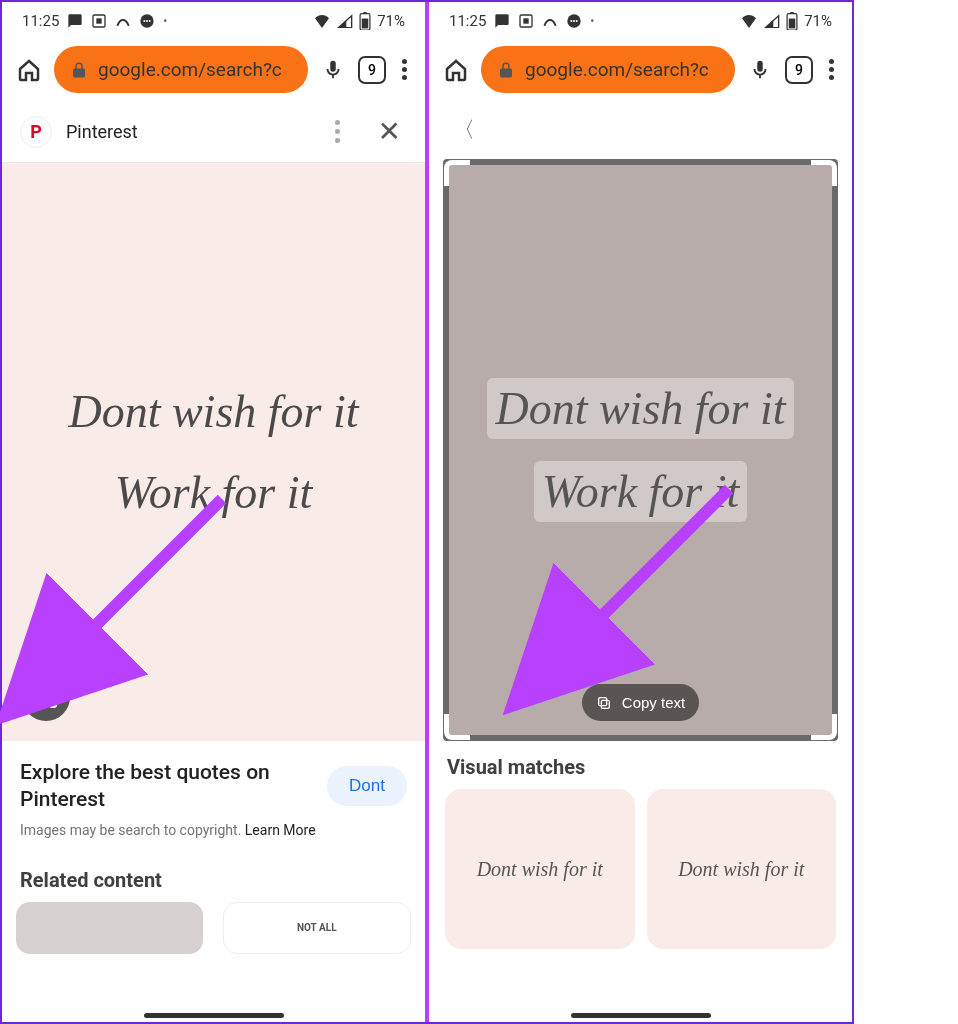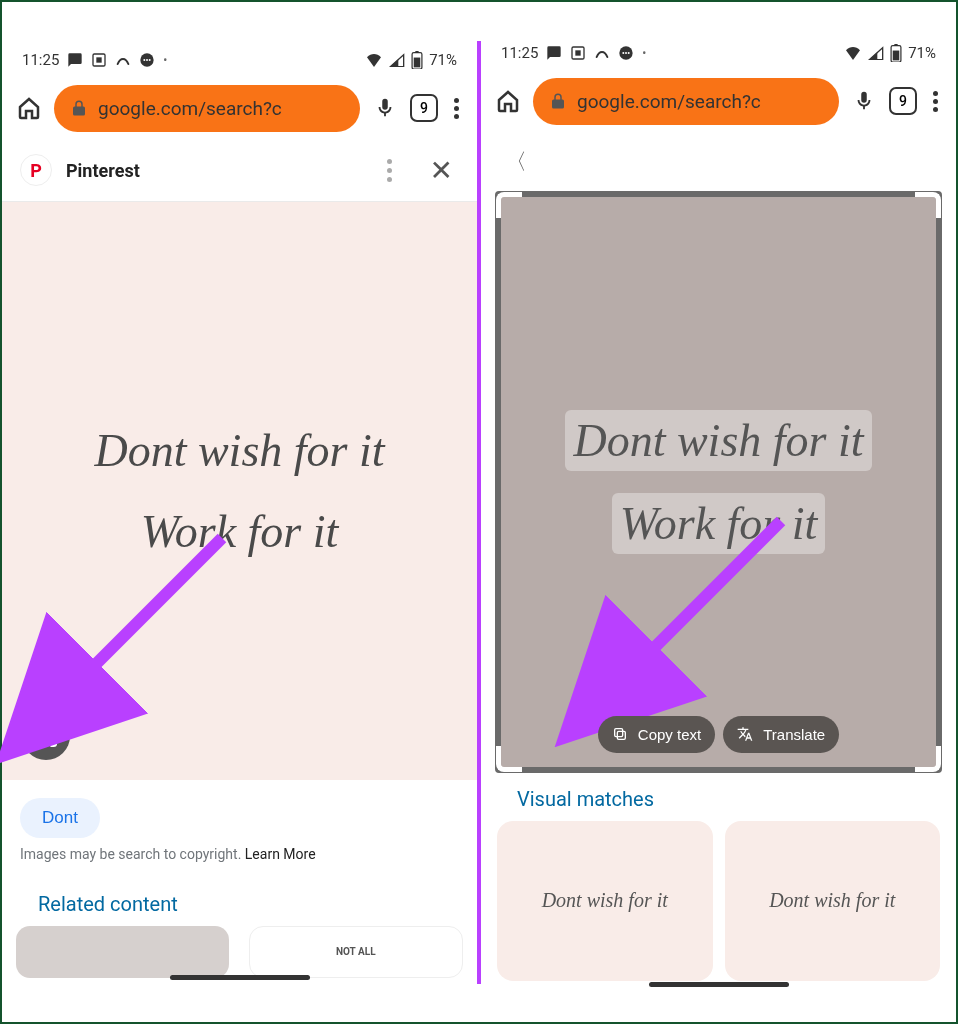--- a/index.html
+++ b/index.html
@@ -1,37 +1,37 @@
 <!DOCTYPE html>
 <html><head>
 <meta charset="utf-8">
 <style>
 * { margin: 0; padding: 0; box-sizing: border-box; }
 body { font-family: -apple-system, Roboto, Arial, sans-serif; background: #fff; }
-.container { display: flex; width: 958px; height: 1024px; border: 2px solid #14532d; align-items: center; }
+.container { display: flex; width: 854px; height: 1024px; border: 2px solid #6d28d9; }
 .panel { flex: 1; display: flex; flex-direction: column; background: #fff; position: relative; }
 .panel.left { border-right: 4px solid #b940ff; }
 
 .status-bar { display: flex; align-items: center; justify-content: space-between; padding: 10px 20px 8px; font-size: 15px; color: #333; }
 .status-left { display: flex; align-items: center; gap: 8px; }
 .status-right { display: flex; align-items: center; gap: 6px; }
 .status-icon { display: inline-flex; align-items: center; justify-content: center; }
 .a2-dot { font-size: 12px; color: #666; }
 
 .omnibar { display: flex; align-items: center; gap: 12px; padding: 8px 14px; }
 .home-icon { width: 26px; height: 26px; display: flex; align-items: center; justify-content: center; }
 .url-pill { flex: 1; background: #f97316; border-radius: 24px; padding: 12px 16px; display: flex; align-items: center; gap: 10px; font-size: 19px; color: #333; overflow: hidden; white-space: nowrap; }
 .mic-icon { width: 26px; height: 26px; display: flex; align-items: center; justify-content: center; }
 .tab-count { border: 2.5px solid #333; border-radius: 7px; width: 28px; height: 28px; display: flex; align-items: center; justify-content: center; font-size: 14px; font-weight: 500; }
 .menu-dots { display: flex; flex-direction: column; gap: 3px; padding: 4px; }
 .menu-dots .d { width: 5px; height: 5px; background: #333; border-radius: 50%; }
 
 .content-header { display: flex; align-items: center; padding: 14px 18px; gap: 14px; border-bottom: 1px solid #eaeaea; }
 .pint-circle { width: 32px; height: 32px; border-radius: 50%; background: #fff; border: 1px solid #eee; display: flex; align-items: center; justify-content: center; color: #e60023; font-weight: bold; font-size: 18px; }
-.src-name { font-size: 18px; color: #222; font-weight: 700; flex: 1; }
+.src-name { font-size: 18px; color: #222; font-weight: 400; flex: 1; }
 .light-dots { display: flex; flex-direction: column; gap: 4px; margin-right: 18px; }
 .light-dots .d { width: 5px; height: 5px; background: #aaa; border-radius: 50%; }
 .close-x { font-size: 28px; color: #555; cursor: pointer; padding: 0 6px; }
 
 .back-hdr { display: flex; align-items: center; padding: 14px 18px; }
 .back-chev { font-size: 22px; color: #666; cursor: pointer; padding: 0 6px; }
 
 .image-area { background: #f9ece8; position: relative; margin: 0; height: 578px; display: flex; flex-direction: column; align-items: center; justify-content: center; }
 .quote-line { font-family: 'Brush Script MT', cursive; font-size: 46px; color: #4a4a4a; font-style: italic; font-weight: 400; }
 .ql1 { margin-bottom: 28px; }
@@ -39,21 +39,21 @@
 .lens-circle { position: absolute; bottom: 20px; left: 20px; width: 48px; height: 48px; border-radius: 50%; background: #555; display: flex; align-items: center; justify-content: center; color: #fff; }
 
 .annot-arrow { position: absolute; pointer-events: none; }
 .annot-arrow svg { overflow: visible; }
 
 .info-row { display: flex; align-items: center; padding: 18px 18px 8px; gap: 12px; }
 .info-title { flex: 1; font-size: 21px; font-weight: 500; color: #222; line-height: 1.3; }
 .visit-btn { background: #eaf2fe; color: #1a73e8; border: none; padding: 10px 22px; border-radius: 22px; font-size: 17px; font-weight: 500; }
 .copyright { padding: 0 18px 16px; color: #70757a; font-size: 14px; }
 .copyright b { color: #222; font-weight: 400; }
-.section-title { padding: 14px 36px 10px; font-size: 20px; font-weight: 400; color: #0369a1; }
+.section-title { padding: 14px 18px 10px; font-size: 20px; font-weight: 700; color: #404040; }
 .thumbs { display: flex; gap: 20px; padding: 0 14px 6px; }
 .thumb { flex: 1; height: 52px; background: #d6d0ce; border-radius: 14px; display: flex; align-items: center; justify-content: center; font-size: 10px; color: #555; padding: 4px; text-align: center; }
 .thumb.white { background: #fff; border: 1px solid #eee; font-weight: bold; }
 
 .nav-bar { position: absolute; bottom: 4px; left: 50%; transform: translateX(-50%); width: 140px; height: 5px; background: #333; border-radius: 3px; }
 .lens-image-area { background: #b7aca9; position: relative; margin: 0 14px; height: 582px; border: 6px solid #6a6a6a; border-radius: 4px; display: flex; flex-direction: column; align-items: center; justify-content: center; }
 .corner { position: absolute; width: 26px; height: 26px; }
 .corner.tl { top: -5px; left: -5px; border-top: 5px solid #fff; border-left: 5px solid #fff; border-top-left-radius: 8px; }
 .corner.tr { top: -5px; right: -5px; border-top: 5px solid #fff; border-right: 5px solid #fff; border-top-right-radius: 8px; }
 .corner.bl { bottom: -5px; left: -5px; border-bottom: 5px solid #fff; border-left: 5px solid #fff; border-bottom-left-radius: 8px; }
@@ -178,20 +178,21 @@
               <marker id="ah1" markerWidth="12" markerHeight="12" refX="3" refY="6" orient="auto">
                 <path d="M0,0 L12,6 L0,12 z" fill="#b940ff"></path>
               </marker>
             </defs>
             <line x1="180" y1="10" x2="30" y2="160" stroke="#b940ff" stroke-width="12" marker-end="url(#ah1)"></line>
           </svg>
     </div>
   </div>
 
   <div class="info-row">
+    <div class="info-title">Explore the best quotes on Pinterest</div>
     <button class="visit-btn">Dont</button>
   </div>
   <div class="copyright">
     <span>Images may be search to copyright. </span><b>Learn More</b>
   </div>
   <div class="section-title">Related content</div>
   <div class="thumbs">
     <div class="thumb"></div>
     <div class="thumb white">NOT ALL</div>
   </div>
@@ -304,26 +305,20 @@
     </div>
 
     <div class="action-pills">
       <button class="pill-btn">
         <svg width="16" height="16" viewBox="0 0 24 24" fill="none" stroke="#fff" stroke-width="2">
               <rect x="8" y="8" width="12" height="12" rx="2"></rect>
               <rect x="4" y="4" width="12" height="12" rx="2"></rect>
             </svg>
         <span>Copy text</span>
       </button>
-      <button class="pill-btn">
-        <svg width="16" height="16" viewBox="0 0 24 24" fill="#fff">
-              <path d="M12.87 15.07l-2.54-2.51.03-.03A17.52 17.52 0 0014.07 6H17V4h-7V2H8v2H1v2h11.17C11.5 7.92 10.44 9.75 9 11.35 8.07 10.32 7.3 9.19 6.69 8h-2c.73 1.63 1.73 3.17 2.98 4.56l-5.09 5.02L4 19l5-5 3.11 3.11.76-2.04zM18.5 10h-2L12 22h2l1.12-3h4.75L21 22h2l-4.5-12zm-2.62 7l1.62-4.33L19.12 17h-3.24z"></path>
-            </svg>
-        <span>Translate</span>
-      </button>
     </div>
   </div>
 
   <div class="section-title">Visual matches</div>
   <div class="vm-thumbs">
     <div class="vm-thumb">
           <div class="qt">Dont wish for it</div>
         </div>
     <div class="vm-thumb">
           <div class="qt">Dont wish for it</div>

